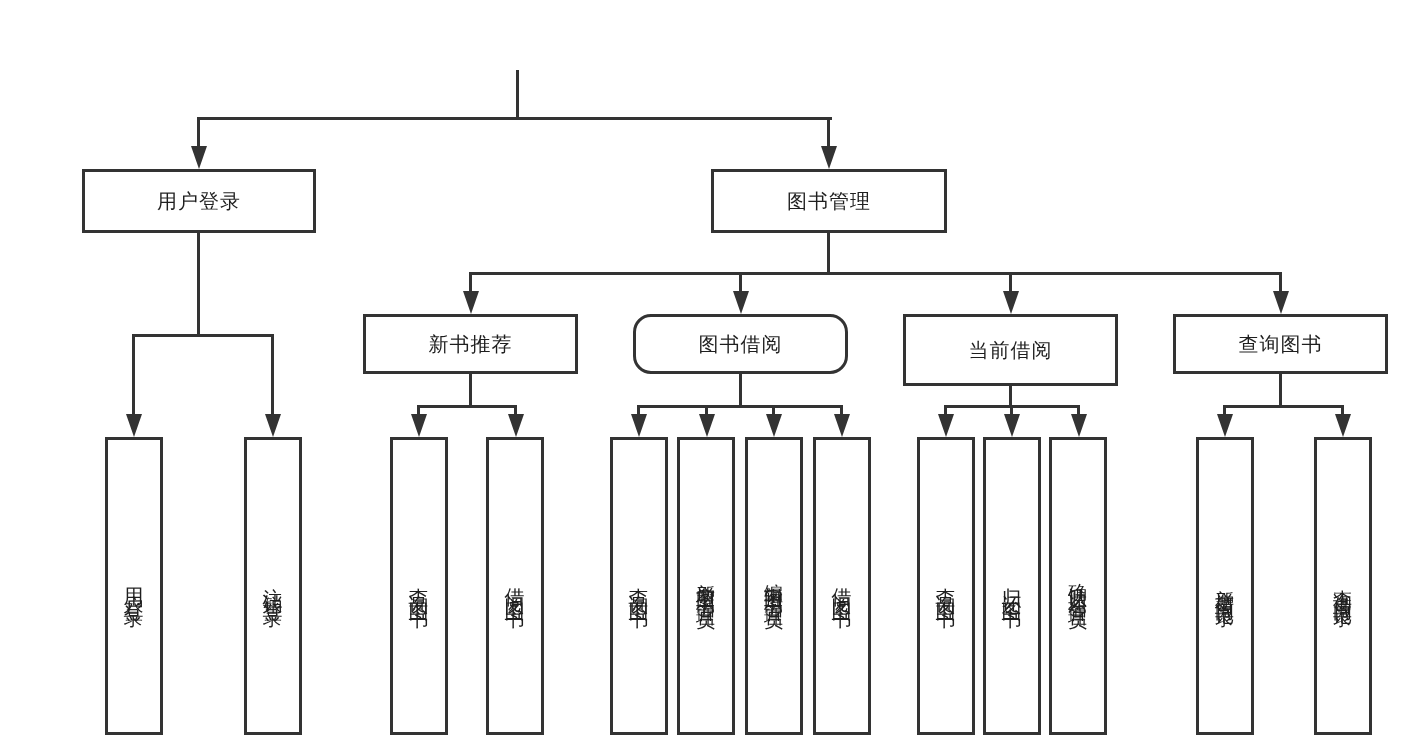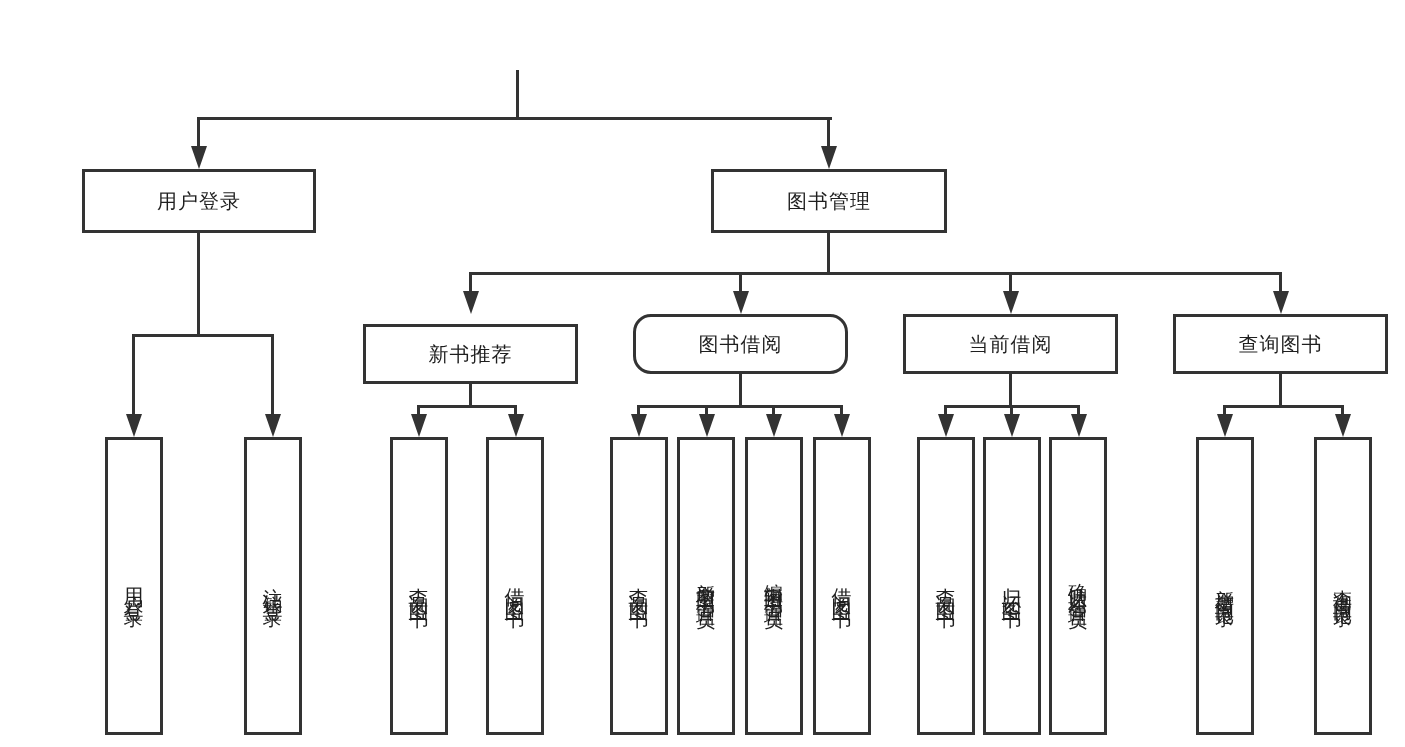--- a/index.html
+++ b/index.html
@@ -108,27 +108,27 @@
   <div class="line" style="left:469px; top:272px; width:813px; height:3px;"></div>
   <div class="line" style="left:469px; top:272px; width:3px; height:22px;"></div>
   <div class="arrow" style="left:463px; top:291px;"></div>
   <div class="line" style="left:739px; top:272px; width:3px; height:22px;"></div>
   <div class="arrow" style="left:733px; top:291px;"></div>
   <div class="line" style="left:1009px; top:272px; width:3px; height:22px;"></div>
   <div class="arrow" style="left:1003px; top:291px;"></div>
   <div class="line" style="left:1279px; top:272px; width:3px; height:22px;"></div>
   <div class="arrow" style="left:1273px; top:291px;"></div>
 
-  <div class="hbox lvl23" style="left:363px; top:324px; width:215px; height:60px;justify-content:center;">
+  <div class="hbox lvl23" style="left:363px; top:314px; width:215px; height:60px;justify-content:center;">
     <span>新书推荐</span>
   </div>
   <div class="hbox lvl23" style="left:633px; top:314px; width:215px; height:60px;border-radius:18px;">
     <span>图书借阅</span>
   </div>
-  <div class="hbox lvl23" style="left:903px; top:314px; width:215px; height:60px;align-items:center;">
+  <div class="hbox lvl23" style="left:903px; top:314px; width:215px; height:72px;align-items:center;">
     <span>当前借阅</span>
   </div>
   <div class="hbox lvl23" style="left:1173px; top:314px; width:215px; height:60px;">
     <span>查询图书</span>
   </div>
 
   <div class="line" style="left:469px; top:374px; width:3px; height:34px;"></div>
   <div class="line" style="left:417px; top:405px; width:100px; height:3px;"></div>
   <div class="line" style="left:417px; top:405px; width:3px; height:12px;"></div>
   <div class="arrow" style="left:411px; top:414px;"></div>

